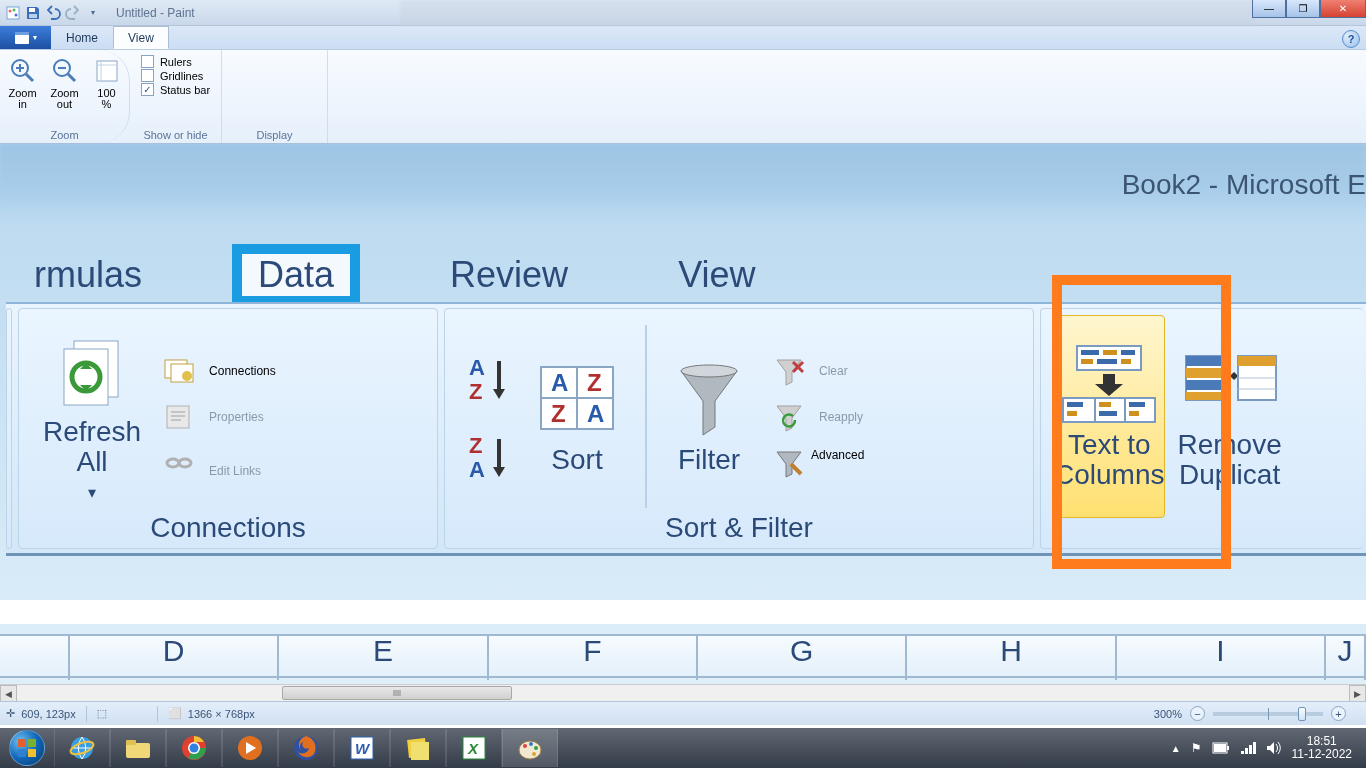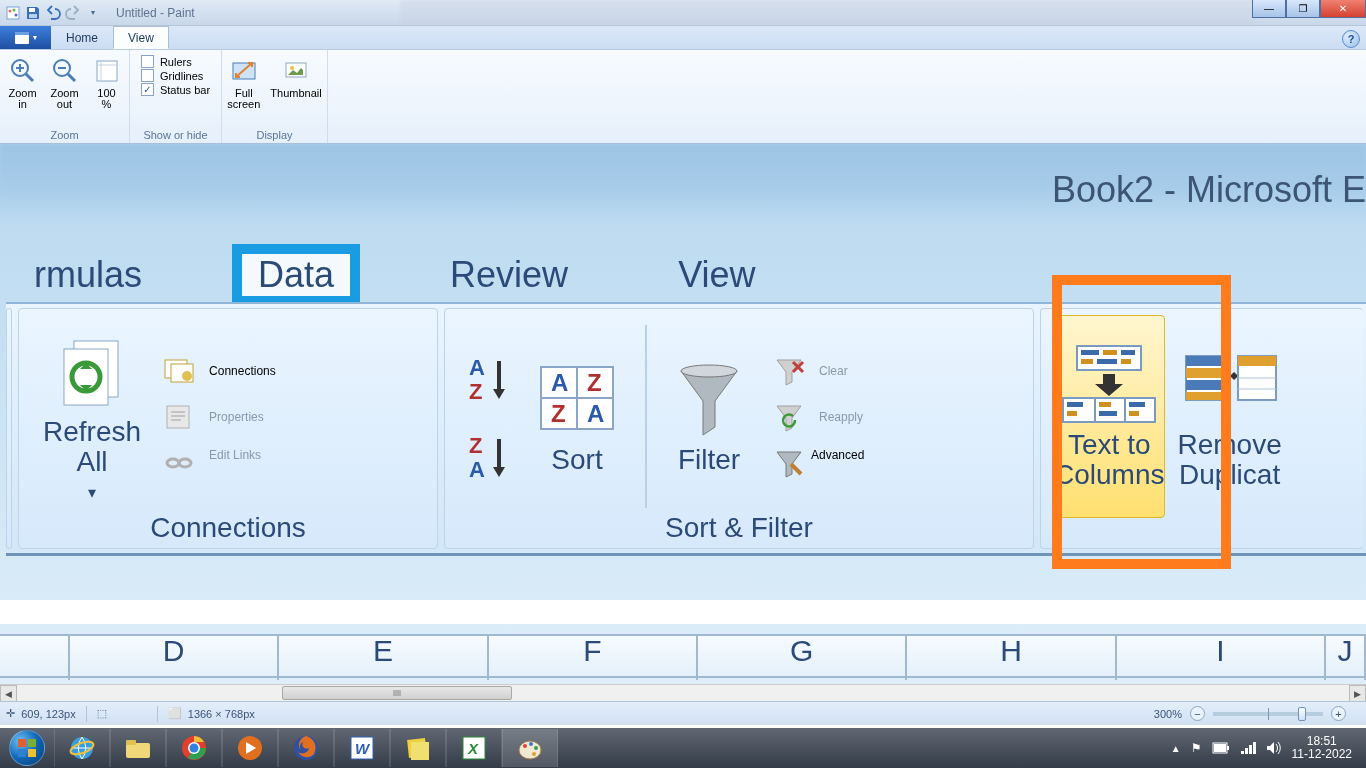--- a/index.html
+++ b/index.html
@@ -22,21 +22,21 @@
 .rgroup-row{display:flex;gap:2px;align-items:flex-start;}
 .rgbtn{display:flex;flex-direction:column;align-items:center;padding:2px 4px;gap:1px;}
 .rgbtn .bic{width:32px;height:32px;display:flex;align-items:center;justify-content:center;font-size:20px;}
 .rgbtn .btxt{font-size:11px;text-align:center;line-height:11px;}
 .rgroup-label{font-size:11px;color:#5a7497;position:absolute;bottom:2px;left:0;right:0;text-align:center;}
 .chk-col{display:flex;flex-direction:column;gap:1px;padding-top:2px;}
 .chk{display:flex;align-items:center;gap:6px;font-size:11px;}
 .chk .box{width:13px;height:13px;border:1px solid #8ba3be;background:#fff;display:flex;align-items:center;justify-content:center;font-size:10px;color:#2a558f;}
 .content{height:540px;background:linear-gradient(#a9cfee 0%,#a9cfee 8%,#bedbf0 15%,#dfeffa 100%);position:relative;overflow:hidden;}
 .blurbar{position:absolute;top:0;left:0;right:0;height:62px;background:linear-gradient(rgba(150,190,220,0.6),rgba(180,210,235,0.2));filter:blur(2px);}
-.excel-title{position:absolute;top:25px;right:0;font-size:36px;color:#3d5574;font-family:'Segoe UI',sans-serif;white-space:nowrap;}
+.excel-title{position:absolute;top:25px;right:0;font-size:28px;color:#3d5574;font-family:'Segoe UI',sans-serif;white-space:nowrap;}
 .excel-tabs{position:absolute;top:100px;left:0;right:0;display:flex;gap:70px;padding-left:14px;font-size:36px;color:#2b4a78;font-family:'Segoe UI',sans-serif;align-items:center;}
 .etab{padding:4px 20px;}
 .etab.hl{background:#f3f9fd;border:10px solid #1a9ce3;padding:0 16px;}
 .excel-ribbon{position:absolute;top:158px;left:6px;right:0;height:254px;display:flex;background:linear-gradient(#e9f4fe,#d2e7f8);border-top:2px solid #8eb4d8;border-bottom:3px solid #6f94b8;}
 .erg{border:1px solid #bcd4ea;border-radius:4px;margin:4px 3px;padding:6px 12px 30px;position:relative;display:flex;background:linear-gradient(#eaf5ff,#d6e9fb);}
 .erg-label{position:absolute;bottom:4px;left:0;right:0;text-align:center;font-size:28px;color:#2b4a78;}
 .ebtn{display:flex;flex-direction:column;align-items:center;justify-content:center;gap:6px;padding:4px 12px;}
 .ebtn .elabel{font-size:28px;color:#2b4a78;text-align:center;line-height:30px;}
 .gray{color:#8a99a8 !important;}
 .ehl{border:10px solid #ff7b1c;position:absolute;top:131px;left:1052px;width:179px;height:294px;}
@@ -116,21 +116,21 @@
         <rect x="1" y="1" width="14" height="3" fill="#6da0e0"></rect>
       </svg>
     <span style="font-size:8px;">▾</span>
   </div>
   <div class="tab">Home</div>
   <div class="tab active">View</div>
 </div>
 <div class="help">?</div>
 
 <div class="ribbon">
-  <div class="rgroup" style="width:130px;">
+  <div class="rgroup" style="width:130px;border-radius:31px;">
     <div class="rgroup-row">
       <div class="rgbtn">
         <span class="bic">
             <svg width="28" height="28">
               <circle cx="11" cy="11" r="8" fill="none" stroke="#4a7db7" stroke-width="2"></circle>
               <line x1="17" y1="17" x2="24" y2="24" stroke="#4a7db7" stroke-width="3"></line>
               <line x1="7" y1="11" x2="15" y2="11" stroke="#4a7db7" stroke-width="2"></line>
               <line x1="11" y1="7" x2="11" y2="15" stroke="#4a7db7" stroke-width="2"></line>
             </svg>
           </span>
@@ -172,43 +172,20 @@
           <span>Gridlines</span>
         </label>
       <label class="chk">
           <span class="box">✓</span>
           <span>Status bar</span>
         </label>
     </div>
     <div class="rgroup-label">Show or hide</div>
   </div>
   <div class="rgroup" style="width:106px;">
-    <div class="rgroup-row">
-      <div class="rgbtn">
-        <span class="bic">
-            <svg width="28" height="28">
-              <rect x="3" y="6" width="22" height="16" fill="#cfe3f6" stroke="#4a7db7"></rect>
-              <path d="M6 20 L22 6" stroke="#e08030" stroke-width="2"></path>
-              <path d="M18 6h4v4M10 20H6v-4" stroke="#e08030" stroke-width="2" fill="none"></path>
-            </svg>
-          </span>
-        <span class="btxt" style="white-space:pre-line;">Full
-screen</span>
-      </div>
-      <div class="rgbtn">
-        <span class="bic">
-            <svg width="28" height="28">
-              <rect x="4" y="6" width="20" height="14" fill="#fff" stroke="#8aa6c4"></rect>
-              <circle cx="10" cy="11" r="2" fill="#f0c040"></circle>
-              <path d="M6 18l5-5 4 3 4-5 2 2v5z" fill="#6a9a4a"></path>
-            </svg>
-          </span>
-        <span class="btxt">Thumbnail</span>
-      </div>
-    </div>
     <div class="rgroup-label">Display</div>
   </div>
 </div>
 
 <div class="content">
   <div class="blurbar"></div>
   <div class="excel-title">Book2  -  Microsoft E</div>
 
   <div class="excel-tabs">
     <span class="etab">rmulas</span>
@@ -241,21 +218,21 @@
             </svg>
           <span class="elabel">Connections</span>
         </div>
         <div style="display:flex;align-items:center;gap:12px;">
           <svg width="36" height="30">
               <rect x="6" y="4" width="22" height="22" fill="#e8e8e8" stroke="#b0b0b0"></rect>
               <path d="M10 10h14M10 14h14M10 18h10" stroke="#a0a0a0"></path>
             </svg>
           <span class="elabel gray">Properties</span>
         </div>
-        <div style="display:flex;align-items:flex-start;gap:12px;">
+        <div style="display:flex;align-items:flex-end;gap:12px;">
           <svg width="36" height="30">
               <ellipse cx="12" cy="15" rx="6" ry="4" fill="none" stroke="#b0b0b0" stroke-width="3"></ellipse>
               <ellipse cx="24" cy="15" rx="6" ry="4" fill="none" stroke="#b0b0b0" stroke-width="3"></ellipse>
             </svg>
           <span class="elabel gray">Edit Links</span>
         </div>
       </div>
       <div class="erg-label">Connections</div>
     </div>
 

